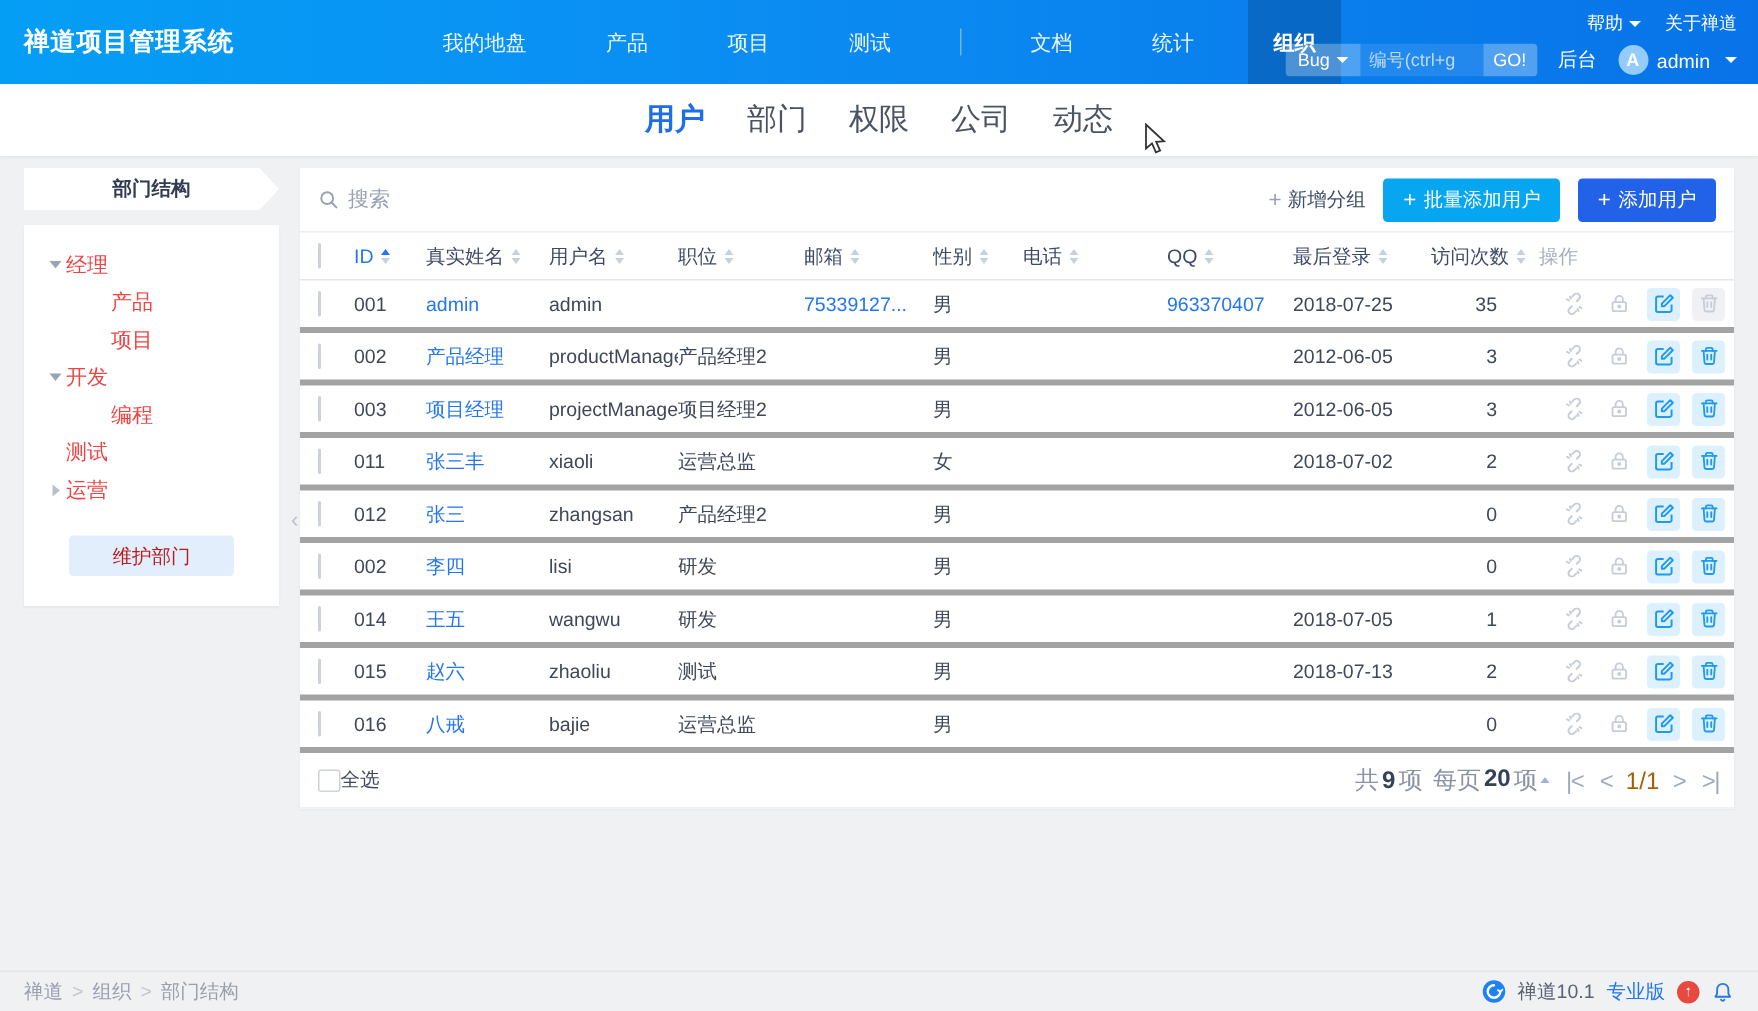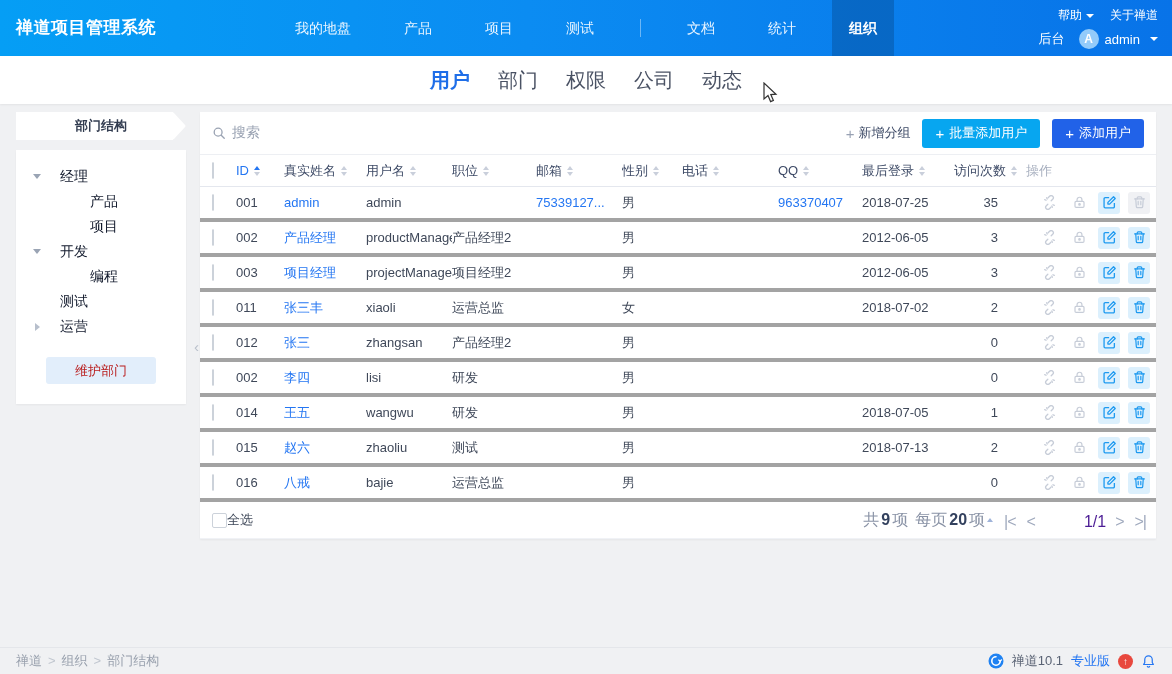--- a/index.html
+++ b/index.html
@@ -27,21 +27,21 @@
   
   .subnav { height:48px; background:#fff; display:flex; justify-content:center; align-items:center; box-shadow:0 1px 2px rgba(0,0,0,.06); position:relative; }
   .subnav-item { padding:0 14px; line-height:48px; font-size:20px; color:#4a5264; cursor:pointer; }
   .subnav-item.active { color:#1f6ee8; font-weight:bold; }
 
   
   .content { display:flex; padding:8px 16px 0; align-items:flex-start; }
   .sidebar { width:170px; position:relative; flex:none; }
   .side-tab { background:#fff; height:28px; line-height:28px; text-align:center; font-weight:bold; color:#323c50; clip-path:polygon(0 0,calc(100% - 13px) 0,100% 50%,calc(100% - 13px) 100%,0 100%); box-shadow:0 1px 2px rgba(0,0,0,.08); }
   .side-panel { background:#fff; margin-top:10px; padding:14px 0 20px; min-height:250px; box-shadow:0 1px 2px rgba(0,0,0,.05); position:relative; }
-  .tree-item { height:25px; display:flex; align-items:center; font-size:14px; color:#0f172a; cursor:pointer;gap:16px; }
+  .tree-item { height:25px; display:flex; align-items:center; font-size:14px; color:#ef4444; cursor:pointer; }
   .tree-item .caret { width:14px; display:inline-flex; justify-content:center; flex:none; }
   .lv0 { padding-left:14px; }
   .lv1 { padding-left:44px; }
   .caret-down { width:0;height:0;border-left:4px solid transparent;border-right:4px solid transparent;border-top:5px solid #9aa4b4; }
   .caret-right { width:0;height:0;border-top:4px solid transparent;border-bottom:4px solid transparent;border-left:5px solid #b7bfcc; }
   .maintain-btn { display:block; margin:18px auto 0; width:110px; height:27px; background:#e2eefb; color:#b91c1c; border:none; border-radius:3px; font-size:13px; cursor:pointer; font-family:inherit; }
   .collapse-handle { position:absolute; right:-13px; top:188px; color:#b9c0cb; font-size:15px; cursor:pointer; }
 
   
   .main { flex:1; margin-left:14px; background:#fff; box-shadow:0 1px 2px rgba(0,0,0,.05); }
@@ -78,21 +78,21 @@
   .op.chip-active { background:#dcf0fd; color:#1e9af0; }
   .op.chip-disabled { background:#f0f1f4; color:#c7cdd8; }
 
   
   .tfoot { height:37px; display:flex; align-items:center; border-bottom:1px solid #f0f2f6; }
   .selectall { display:flex; align-items:center; color:#3f4859; }
   .pager { margin-left:auto; display:flex; align-items:flex-end; gap:7px; color:#8a93a6; font-size:16px; padding-right:8px; }
   .pager b { color:#33415e; font-weight:bold; margin:0 2px; }
   .mini-caret { width:0;height:0;border-left:3.5px solid transparent;border-right:3.5px solid transparent;border-bottom:4px solid #9fb3d9; margin:0 2px; }
   .pg-btn { color:#9fa9bd; letter-spacing:-1px; cursor:pointer; padding:0 2px; }
-  .pg-page { color:#4c1d95;margin-left:40px; }
+  .pg-page { color:#a16207; }
 
   
   .pagefooter { position:absolute; bottom:0; left:0; right:0; height:27px; border-top:1px solid #e4e6ea; display:flex; align-items:center; padding:0 16px; background:#f0f1f3; color:#98a0ad; font-size:13px; }
   .crumb-sep { margin:0 6px; color:#c0c6cf; }
   .footer-right { margin-left:auto; display:flex; align-items:center; gap:8px; }
   .ver-text { color:#5a6374; }
   .edition { color:#2476f2; cursor:pointer; }
   .upgrade-badge { width:15px; height:15px; border-radius:50%; background:#e8483e; color:#fff; display:flex; align-items:center; justify-content:center; font-size:10px; cursor:pointer; }
   .mouse-cursor { position:absolute; left:762px; top:82px; pointer-events:none; z-index:50; }
 </style>
@@ -109,20 +109,28 @@
       <span class="nav-divider"></span>
       <div class="nav-item">文档</div>
       <div class="nav-item">统计</div>
       <div class="nav-item active">组织</div>
     </div>
   <div class="top-right1">
     <span><span>帮助</span><span class="caret-dn-w"></span></span>
     <span>关于禅道</span>
   </div>
   <div class="top-right2">
+    <div class="searchbox">
+      <span class="sb-module">
+          <span>Bug</span>
+          <span class="caret-dn-w"></span>
+        </span>
+      <input class="sb-input" placeholder="编号(ctrl+g" style="">
+      <span class="sb-go">GO!</span>
+    </div>
     <span>后台</span>
     <span class="userwrap">
       <span class="avatar">A</span>
       <span>admin</span>
       <span class="caret-dn-w"></span>
     </span>
   </div>
 </div>
 
 <div class="subnav">

